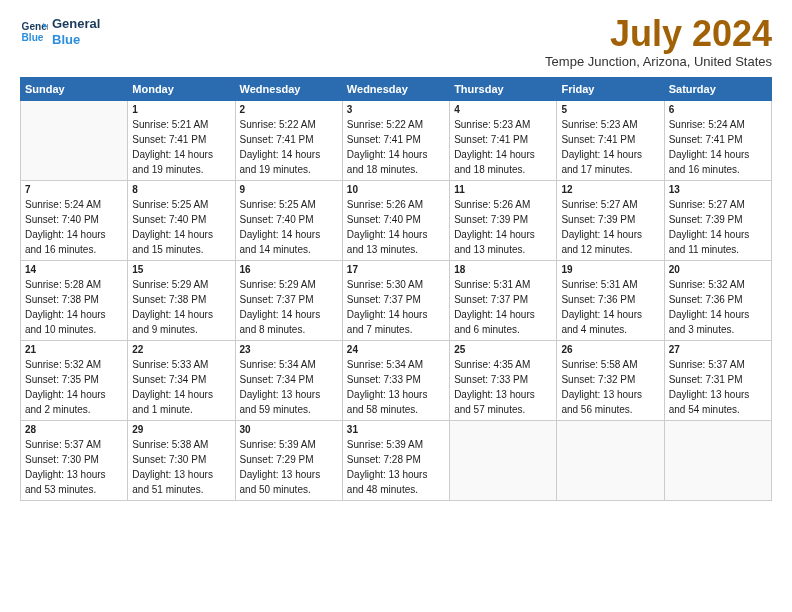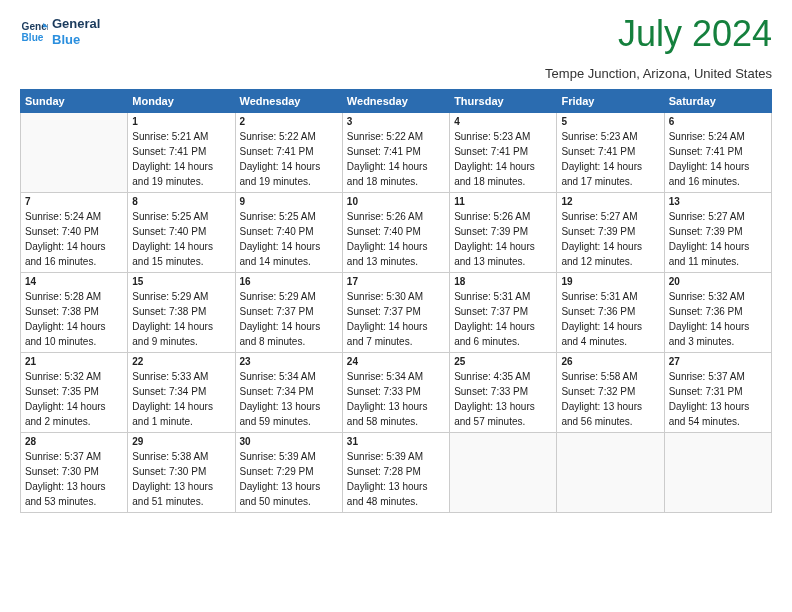--- a/index.html
+++ b/index.html
@@ -35,28 +35,28 @@
     }
     .logo-icon {
       width: 28px;
       height: 28px;
     }
     .title-block {
       text-align: right;
     }
     .month-title {
       font-size: 36px;
-      font-weight: normal;
-      color: #15803d;
+      font-weight: bold;
+      color: #a16207;
       line-height: 1;
     }
     .location {
       font-size: 13px;
       color: #333;
-      margin-top: 14px;
+      margin-top: 2px;
     }
     table {
       width: 100%;
       border-collapse: collapse;
       table-layout: fixed;
     }
     thead tr th {
       background-color: #2b6cb0;
       color: #fff;
       font-size: 11px;

